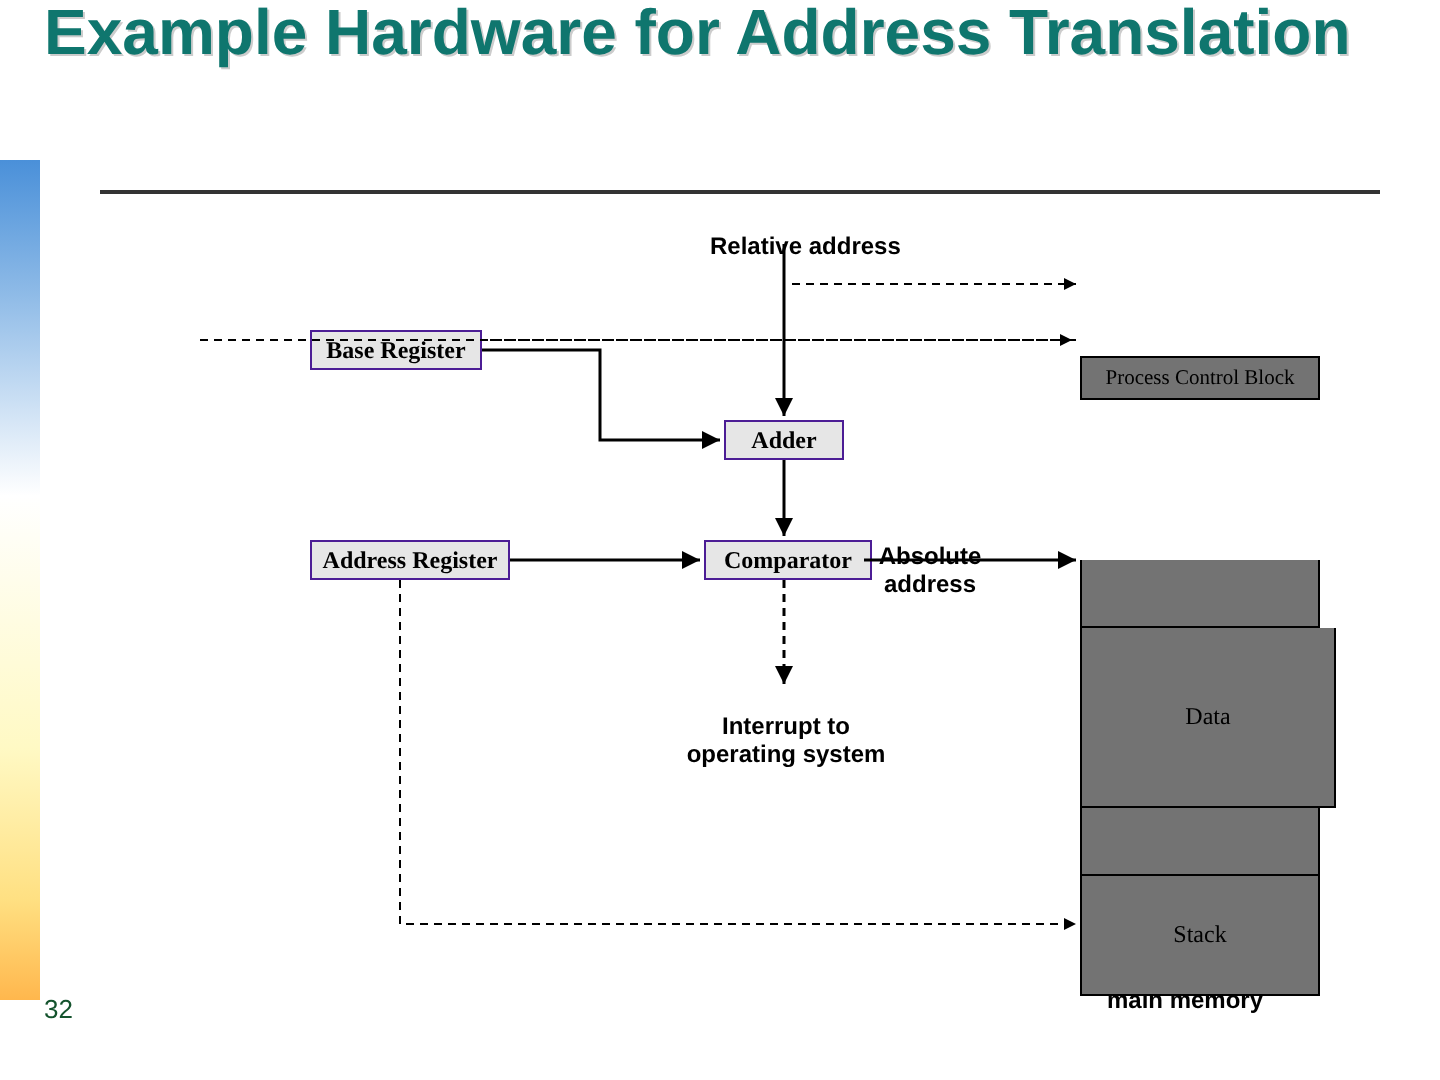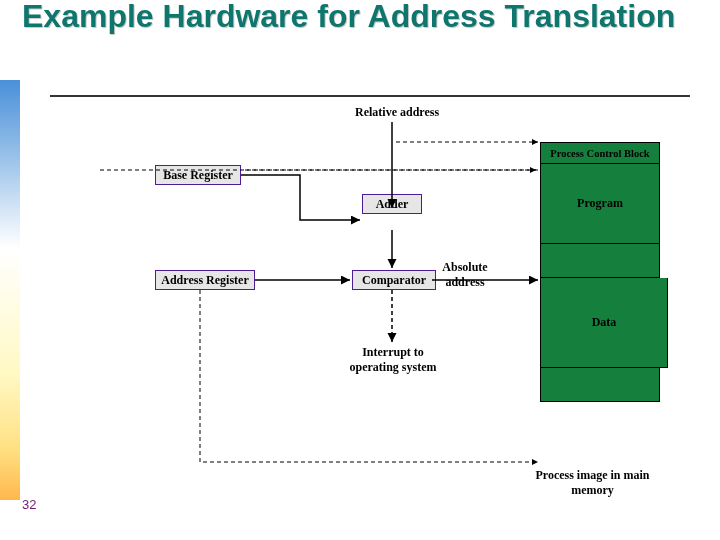--- a/index.html
+++ b/index.html
@@ -31,21 +31,21 @@
   .hr {
     position: absolute;
     left: 50px; top: 95px;
     width: 640px; height: 2px;
     background: #333;
   }
   .slidenum {
     position: absolute;
     left: 22px; bottom: 28px;
     font-size: 13px;
-    color: #701a75;
+    color: #14532d;
   }
   .diagram {
     position: absolute;
     left: 100px; top: 110px;
     width: 580px; height: 390px;
   }
   .box {
     position: absolute;
     border: 1px solid #4c1d95;
     background: #e6e6e6;
@@ -55,37 +55,39 @@
     text-align: center;
     display: flex;
     align-items: center;
     justify-content: center;
     padding: 2px 4px;
   }
   .membox {
     position: absolute;
     border: 1px solid #000;
     border-top: none;
-    background: #15803d;
+    background: #737373;
     font-family: "Times New Roman", serif;
-    font-weight: bold;
+    font-weight: normal;
     font-size: 12px;
     text-align: center;
     display: flex;
     align-items: center;
     justify-content: center;
+    margin-top: 36px;
   }
   .membox.first { border-top: 1px solid #000; }
   .lbl {
     position: absolute;
-    font-family: Liberation Serif, serif;
+    font-family: Liberation Sans, sans-serif;
     font-weight: bold;
     font-size: 12px;
     text-align: center;
     white-space: nowrap;
+    margin-top: 11px;
   }
   svg.lines {
     position: absolute;
     left: 0; top: 0;
     width: 580px; height: 390px;
   }
 </style>
 </head>
 <body>
 
@@ -100,28 +102,28 @@
   <div class="lbl" style="left:255px; top:-5px;">Relative address</div>
   <div class="lbl" style="left:335px; top:150px; text-align:center; width:60px; white-space:normal;">Absolute
 address</div>
   <div class="lbl" style="left:243px; top:235px; width:100px; white-space:normal;">Interrupt to
 operating system</div>
   <div class="lbl" style="left:435px; top:358px; width:115px; white-space:normal;">Process image in
 main memory</div>
 
   <div class="box" style="left:55px; top:55px; width:86px; height:20px;">Base Register</div>
   <div class="box" style="left:55px; top:160px; width:100px; height:20px;">Address Register</div>
-  <div class="box" style="left:262px; top:84px; width:60px; height:20px;">Adder</div>
+  <div class="box" style="left:262px; top:100px; width:60px; height:20px;">Adder</div>
   <div class="box" style="left:252px; top:160px; width:84px; height:20px;">Comparator</div>
 
   <div class="membox first" style="left:440px; top:32px; width:120px; height:22px; font-size:10.5px;">Process Control Block</div>
-  <div class="membox" style="left:440px; top:54px; width:120px; height:80px;">Program</div>
   <div class="membox" style="left:440px; top:134px; width:120px; height:34px;"></div>
   <div class="membox" style="left:440px; top:168px; width:128px; height:90px;">Data</div>
   <div class="membox" style="left:440px; top:258px; width:120px; height:34px;"></div>
+  <div class="membox" style="left:440px; top:292px; width:120px; height:60px;">Stack</div>
 
   <svg class="lines">
     <defs>
       <marker id="ah" markerWidth="8" markerHeight="8" refX="6" refY="3" orient="auto">
         <path d="M0,0 L6,3 L0,6 Z" fill="#000"></path>
       </marker>
     </defs>
 
     <line x1="292" y1="12" x2="292" y2="98" stroke="#000" stroke-width="1.5" marker-end="url(#ah)"></line>
 

